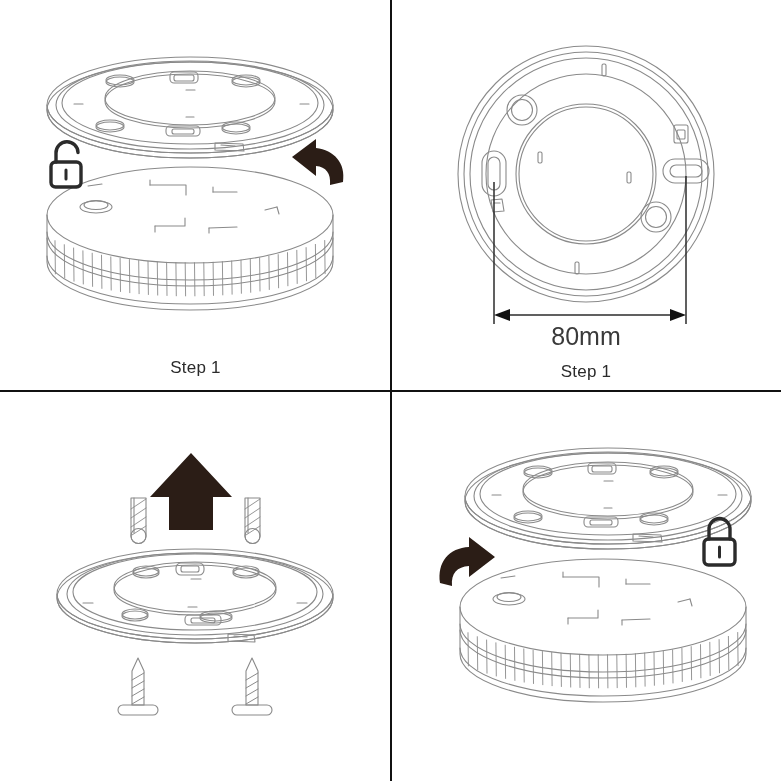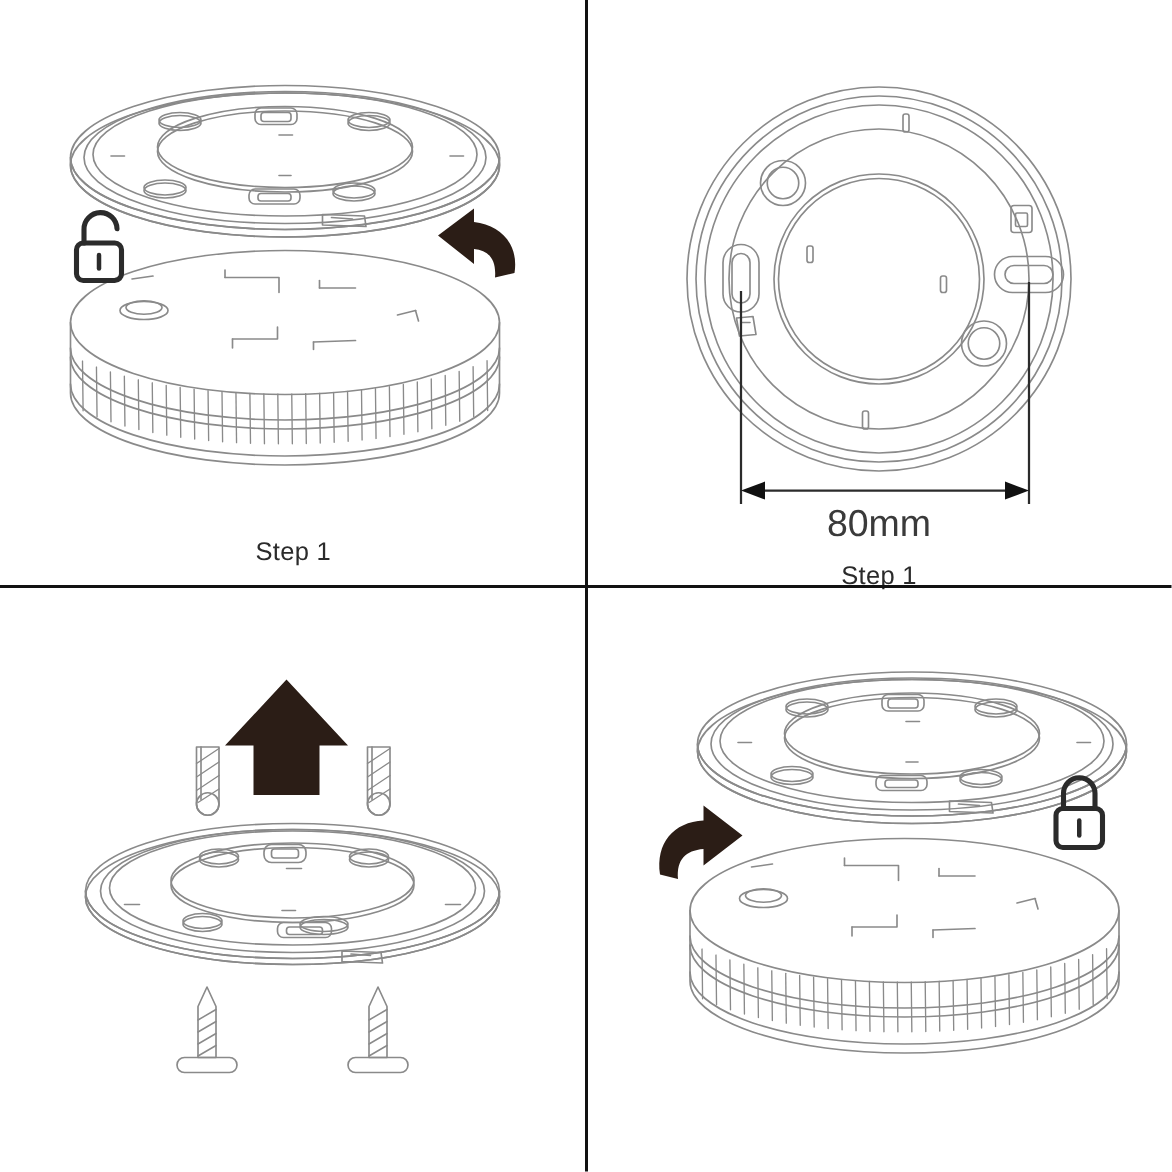--- a/index.html
+++ b/index.html
@@ -1,20 +1,20 @@
 <!DOCTYPE html>
 <html><head>
 <meta charset="utf-8">
 <style>
   html,body{margin:0;padding:0;background:#ffffff;}
   body{width:781px;height:781px;font-family:"Liberation Sans",sans-serif;overflow:hidden;}
   #sheet{position:relative;width:781px;height:781px;background:#fff;}
   .quad{position:absolute;width:391px;height:391px;box-sizing:border-box;}
   #q1{left:0;top:0;padding-left:37px;}
-  #q2{left:391px;top:16px;width:390px;}
+  #q2{left:391px;top:4px;width:390px;}
   #q3{left:0;top:391px;height:390px;}
   #q4{left:391px;top:391px;width:390px;height:390px;}
   .vdiv{position:absolute;left:390px;top:0;width:2px;height:781px;background:#111;}
   .hdiv{position:absolute;left:0;top:390px;width:781px;height:2px;background:#111;}
   .art{position:absolute;left:0;top:0;width:100%;height:100%;}
   .caption{position:absolute;left:0;width:100%;text-align:center;
            font-size:17px;color:#2b2b2b;letter-spacing:.2px;}
   #cap1,#cap2{top:358px;}
   svg{display:block;}
 </style>

